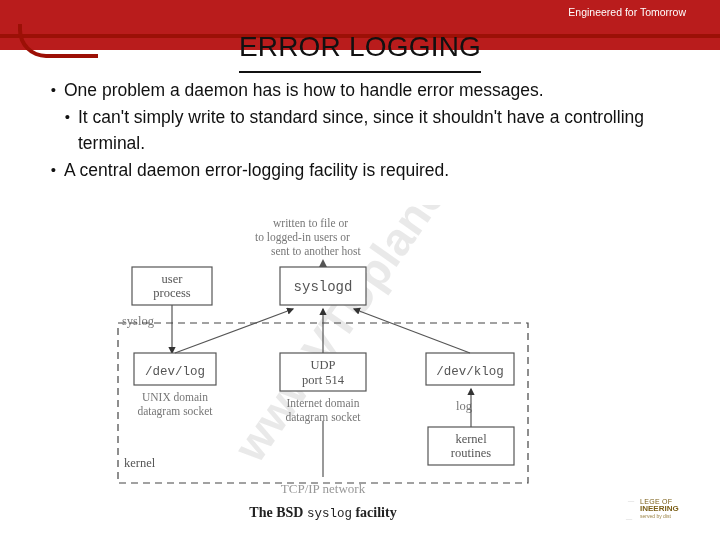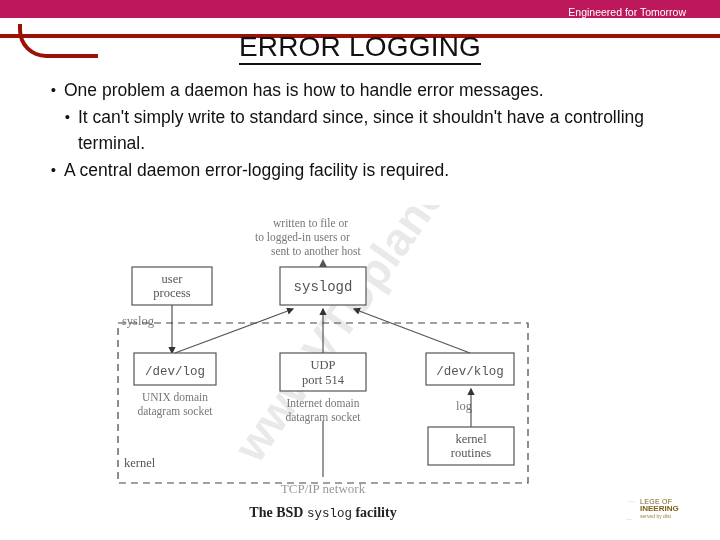--- a/index.html
+++ b/index.html
@@ -14,22 +14,22 @@
     overflow: hidden;
     position: relative;
   }
 
   
   .header-band {
     position: absolute;
     left: 0;
     top: 0;
     width: 720px;
-    height: 18px;
-    background: #be185d;
+    height: 50px;
+    background: #b91c1c;
   }
   .header-tagline {
     position: absolute;
     right: 34px;
     top: 6px;
     font-size: 10.5px;
     color: #ffffff;
     font-family: "Liberation Sans", sans-serif;
     white-space: nowrap;
   }
@@ -61,21 +61,21 @@
     top: 31px;
     width: 720px;
     text-align: center;
     font-size: 28px;
     color: #111111;
     font-family: "Liberation Sans", sans-serif;
     letter-spacing: 0.2px;
   }
   .slide-title span {
     border-bottom: 2px solid #111111;
-    padding-bottom: 1px;
+    padding-bottom: 9px;
   }
 
   
   .body-list {
     position: absolute;
     left: 30px;
     top: 78px;
     width: 660px;
     font-size: 17.5px;
     line-height: 1.45;

